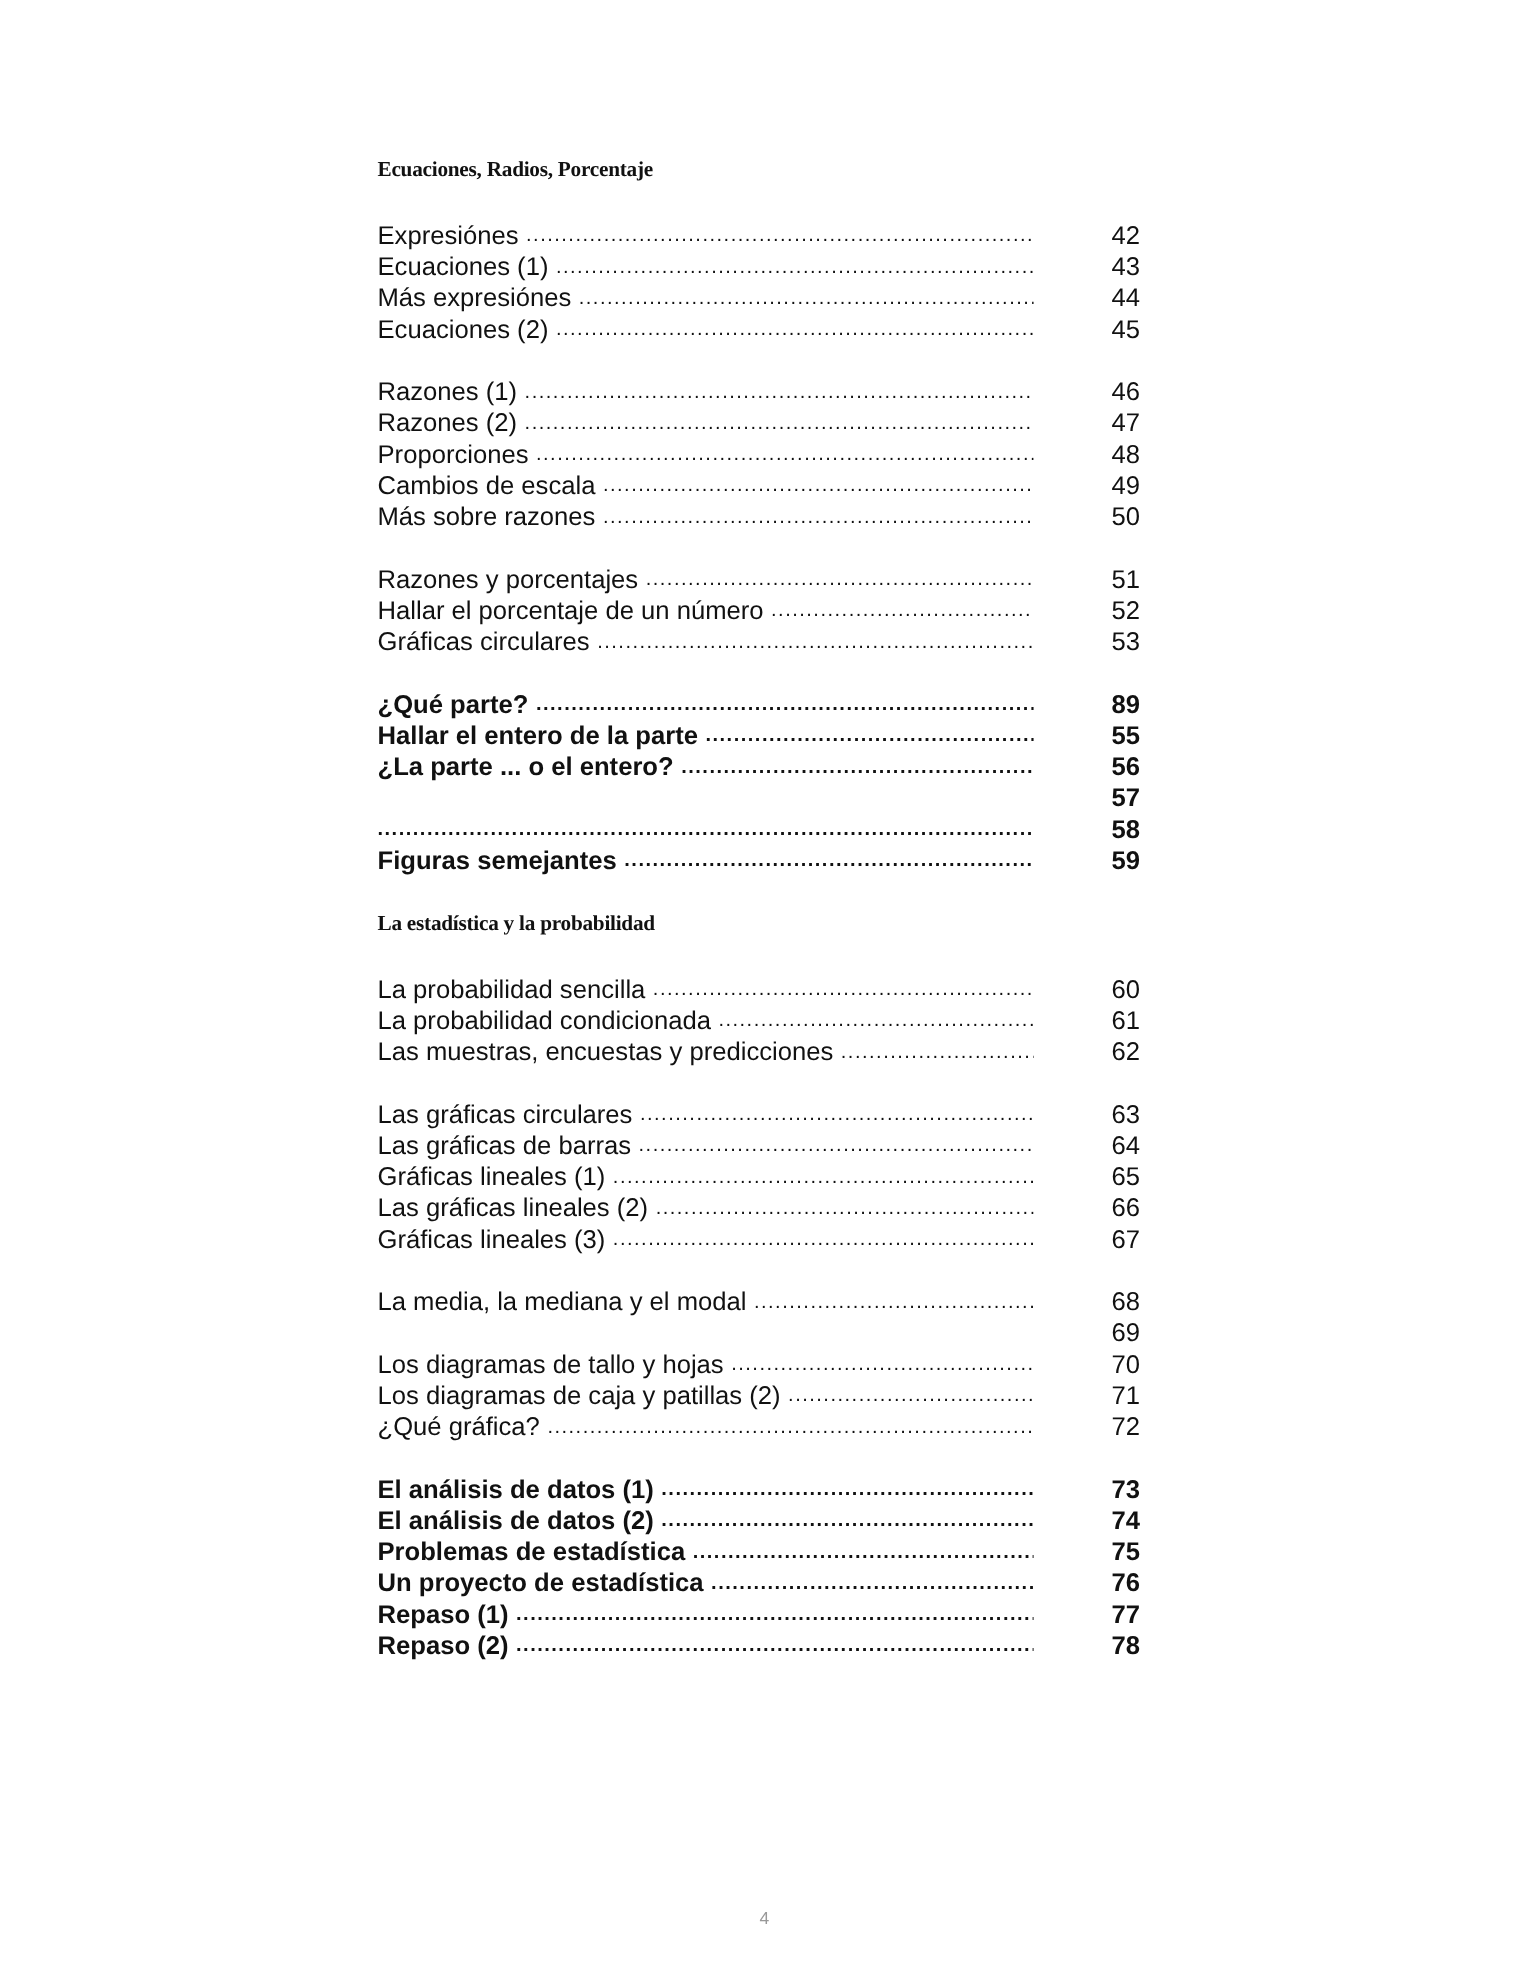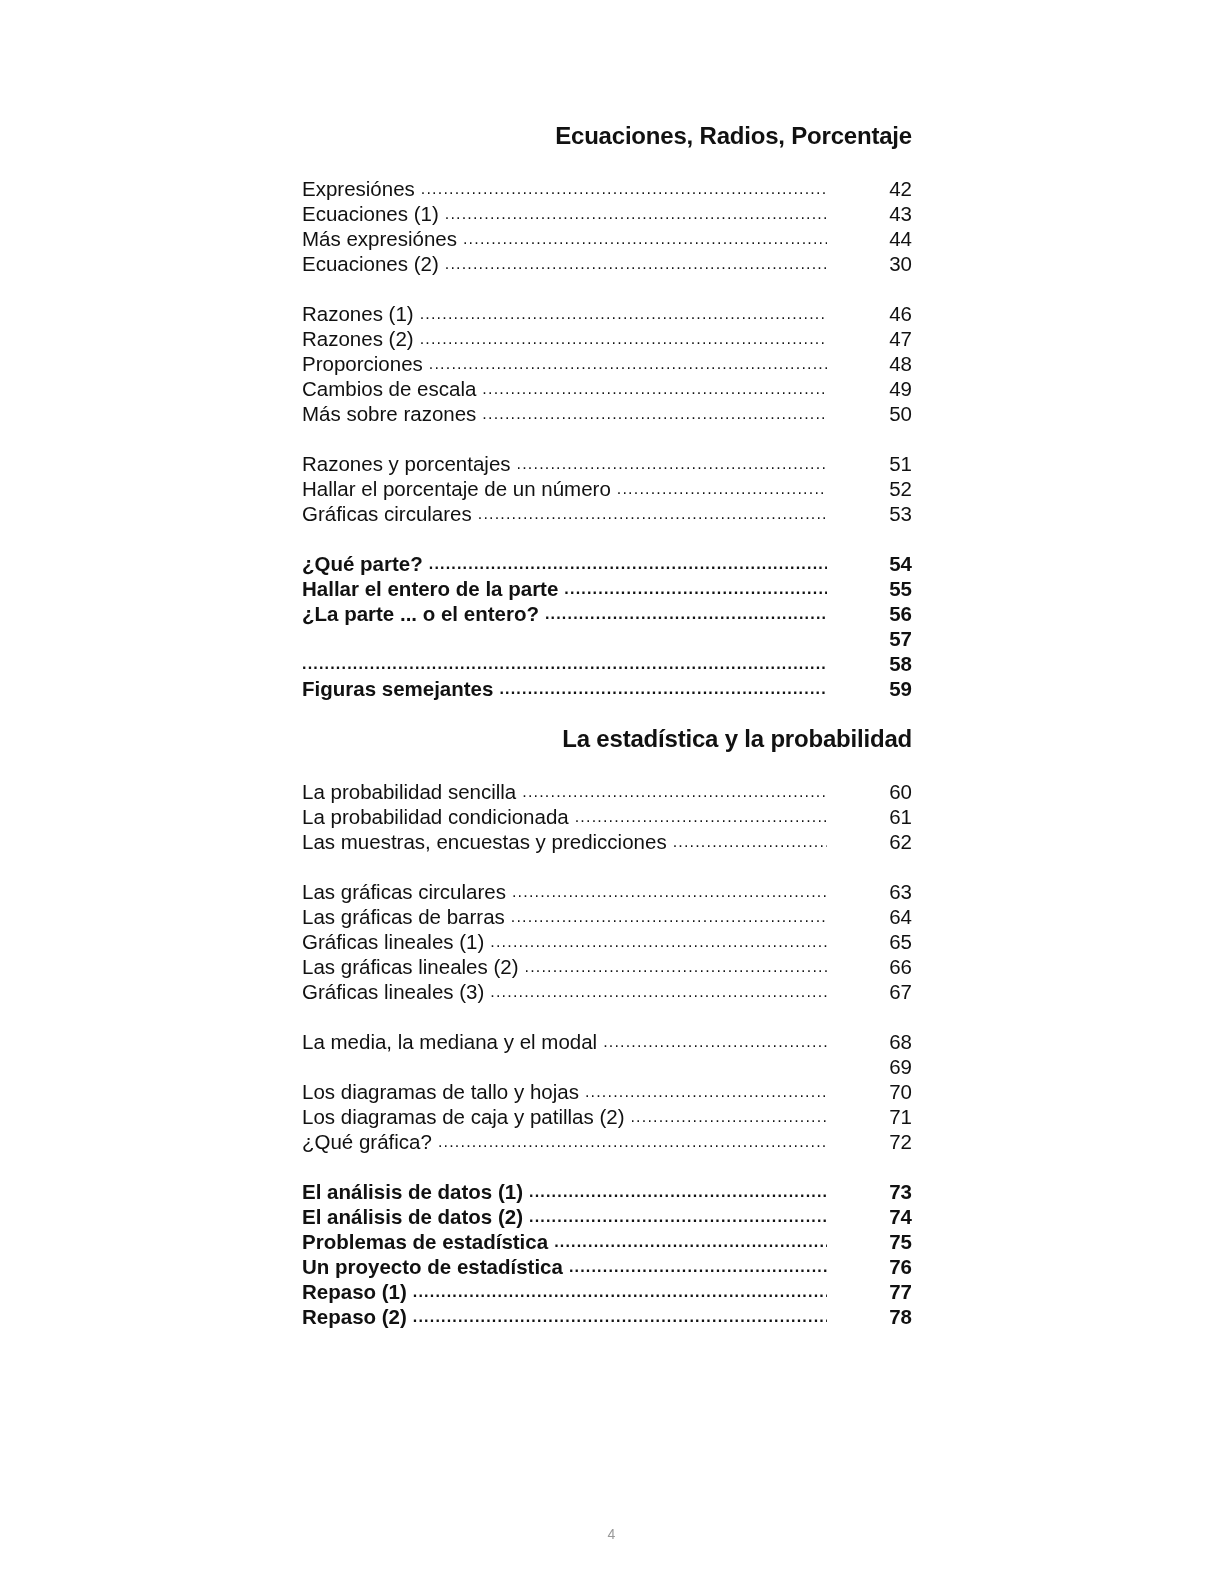--- a/index.html
+++ b/index.html
@@ -1,20 +1,20 @@
 <!DOCTYPE html>
 <html><head>
   <meta charset="utf-8">
   <style>
     html, body { margin: 0; padding: 0; background: #ffffff; }
     body { width: 1223px; height: 1583px; position: relative; overflow: hidden;
            font-family: "Liberation Sans", sans-serif; color: #111; }
     .content { position: absolute; left: 302px; top: 118px; width: 610px; }
-    .section-title { font-family: Liberation Sans, sans-serif; font-weight: bold;
-                     font-size: 24px; line-height: 36px; margin: 0 0 22px 0; letter-spacing: -0.2px; text-align: right; }
+    .section-title { font-family: Liberation Serif, serif; font-weight: bold;
+                     font-size: 17px; line-height: 36px; margin: 0 0 22px 0; letter-spacing: -0.2px; }
     .section + .section { margin-top: 20px; }
     .group { margin-bottom: 25px; }
     .group:last-child { margin-bottom: 0; font-weight: bold; }
     .row { display: flex; align-items: flex-start; height: 25px; font-size: 20.5px; line-height: 25px; }
     .row .label-wrap { width: 525px; display: flex; overflow: hidden; white-space: nowrap; }
     .row .label { flex: 0 0 auto; padding-right: 6px; }
     .row .leader { flex: 1 1 auto; overflow: hidden; white-space: nowrap; letter-spacing: 1.2px; font-size: 16px; }
     .row .leader::after { content: "................................................................................................................................................"; }
     .row .page { margin-left: auto; width: 40px; text-align: right; }
     .footer { position: absolute; top: 1526px; left: 0; width: 1223px; text-align: center;
@@ -46,21 +46,21 @@
             <span class="label">Más expresiónes</span>
             <span class="leader"></span>
           </div>
           <span class="page">44</span>
         </div>
         <div class="row">
           <div class="label-wrap">
             <span class="label">Ecuaciones (2)</span>
             <span class="leader"></span>
           </div>
-          <span class="page">30</span>
+          <span class="page">45</span>
         </div>
       </div>
       <div class="group">
         <div class="row">
           <div class="label-wrap">
             <span class="label">Razones (1)</span>
             <span class="leader"></span>
           </div>
           <span class="page">46</span>
         </div>
@@ -115,21 +115,21 @@
           </div>
           <span class="page">53</span>
         </div>
       </div>
       <div class="group">
         <div class="row">
           <div class="label-wrap">
             <span class="label">¿Qué parte?</span>
             <span class="leader"></span>
           </div>
-          <span class="page">54</span>
+          <span class="page">89</span>
         </div>
         <div class="row">
           <div class="label-wrap">
             <span class="label">Hallar el entero de la parte</span>
             <span class="leader"></span>
           </div>
           <span class="page">55</span>
         </div>
         <div class="row">
           <div class="label-wrap">

